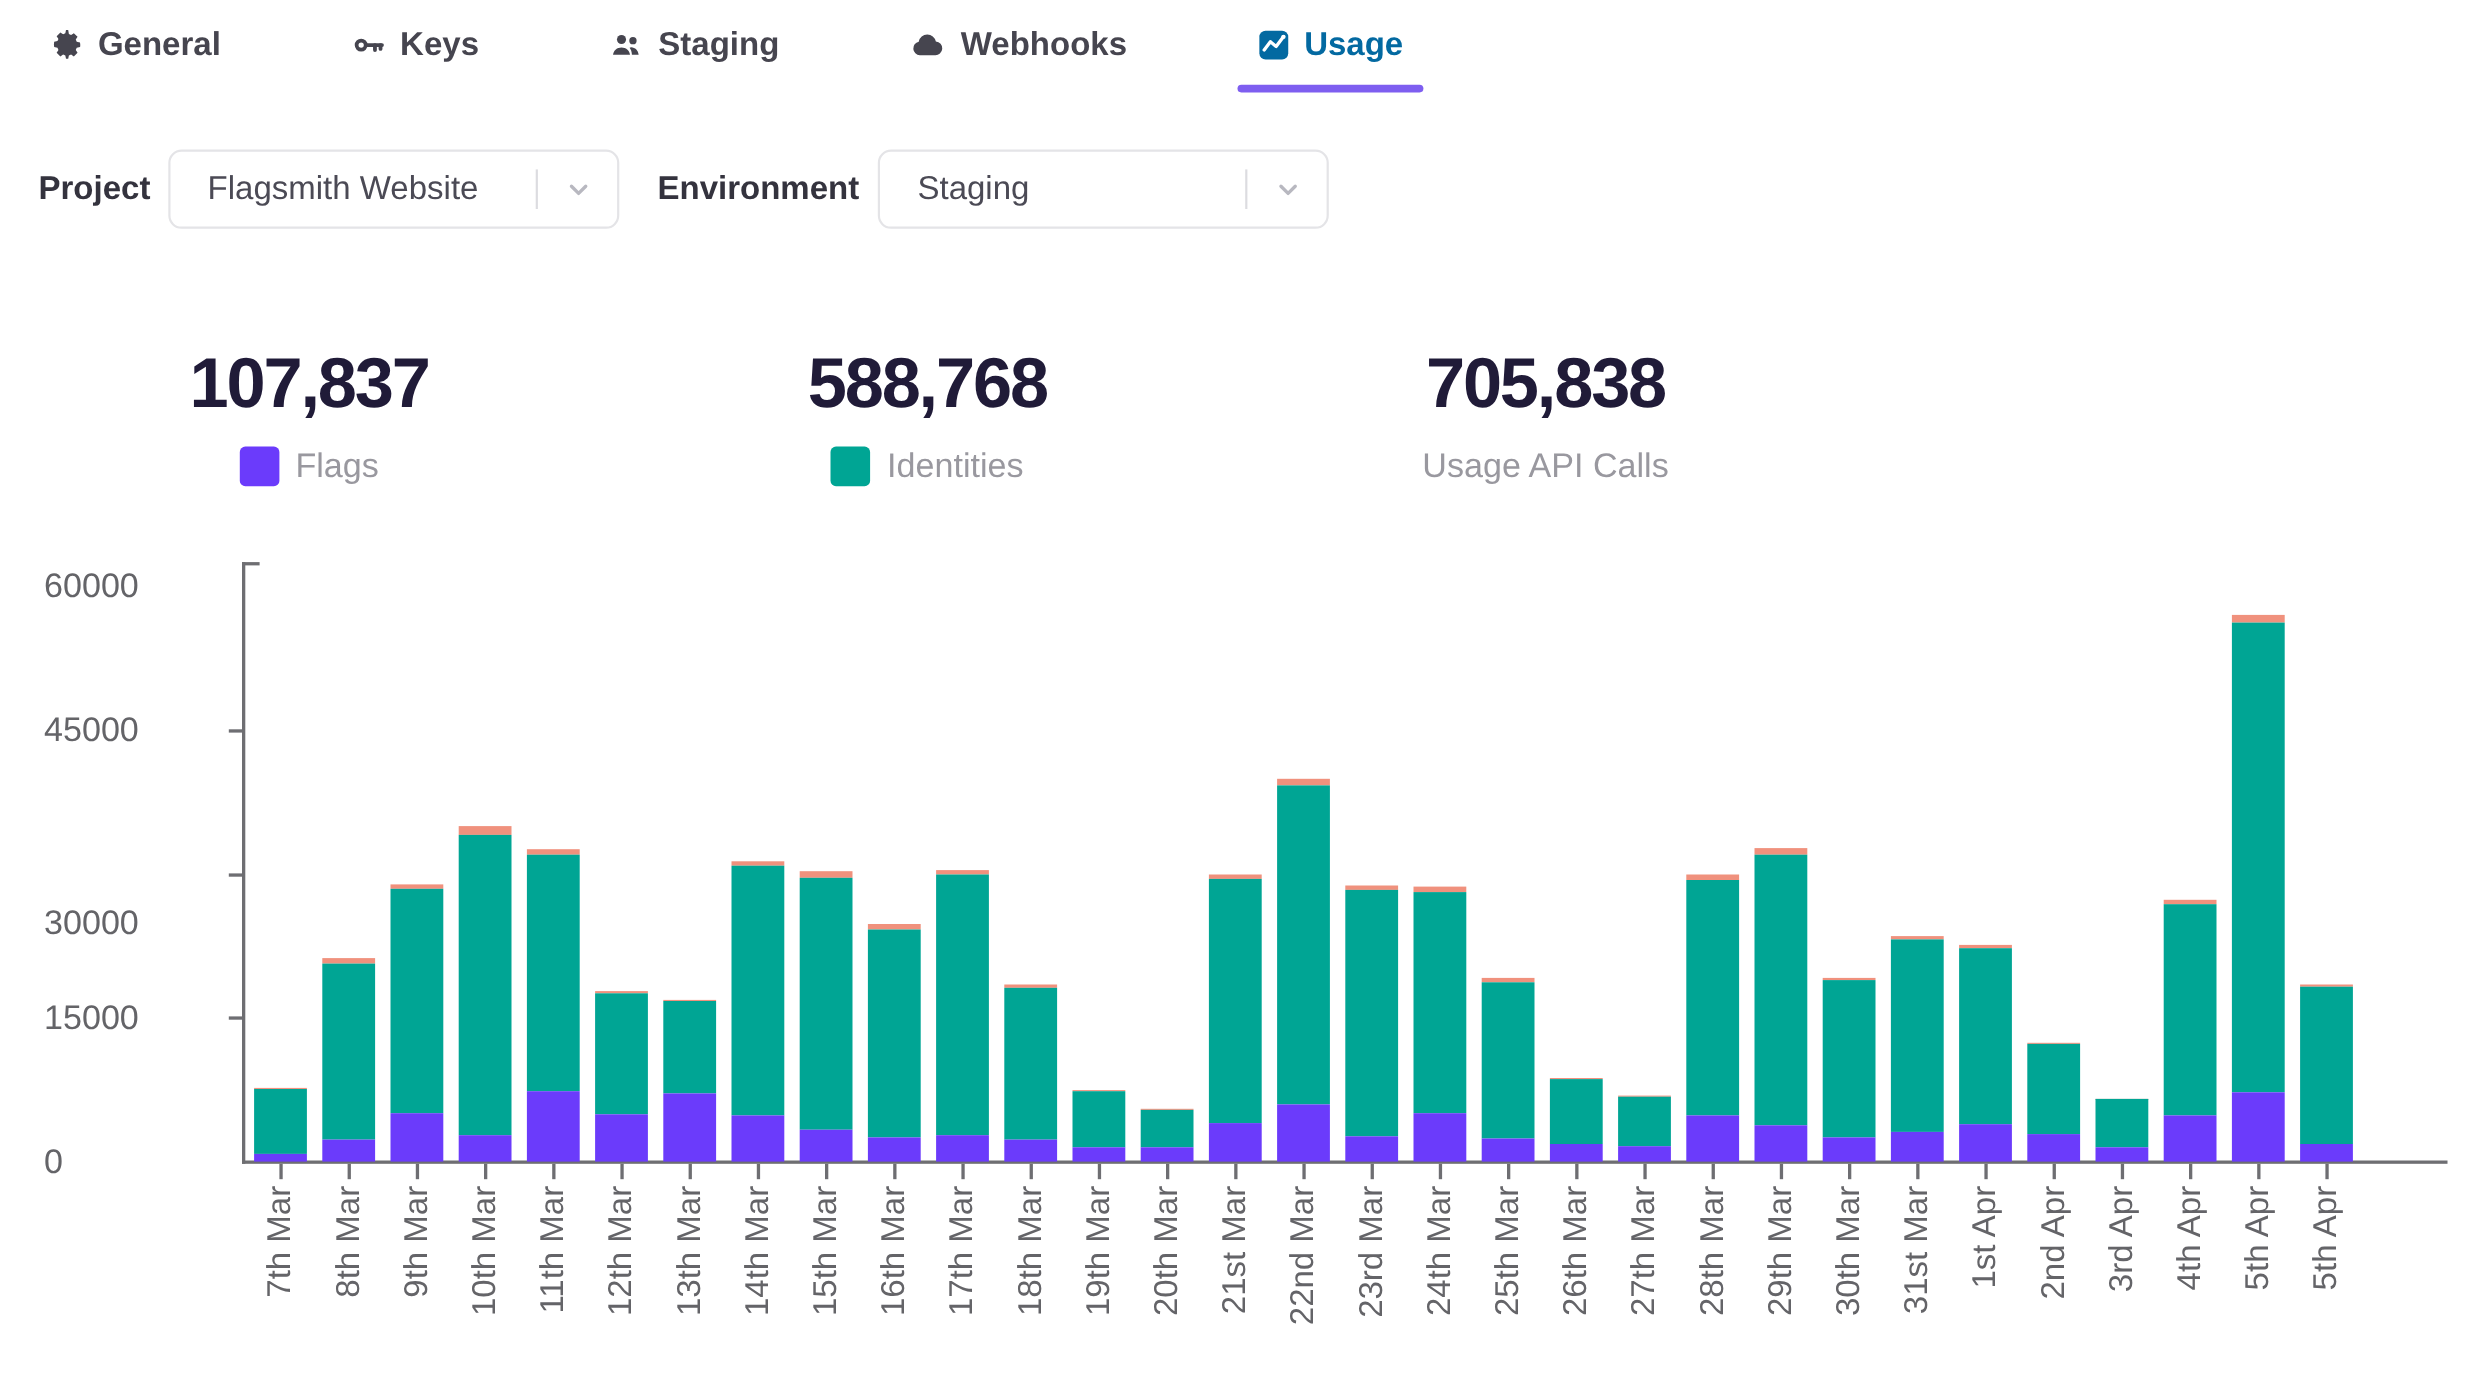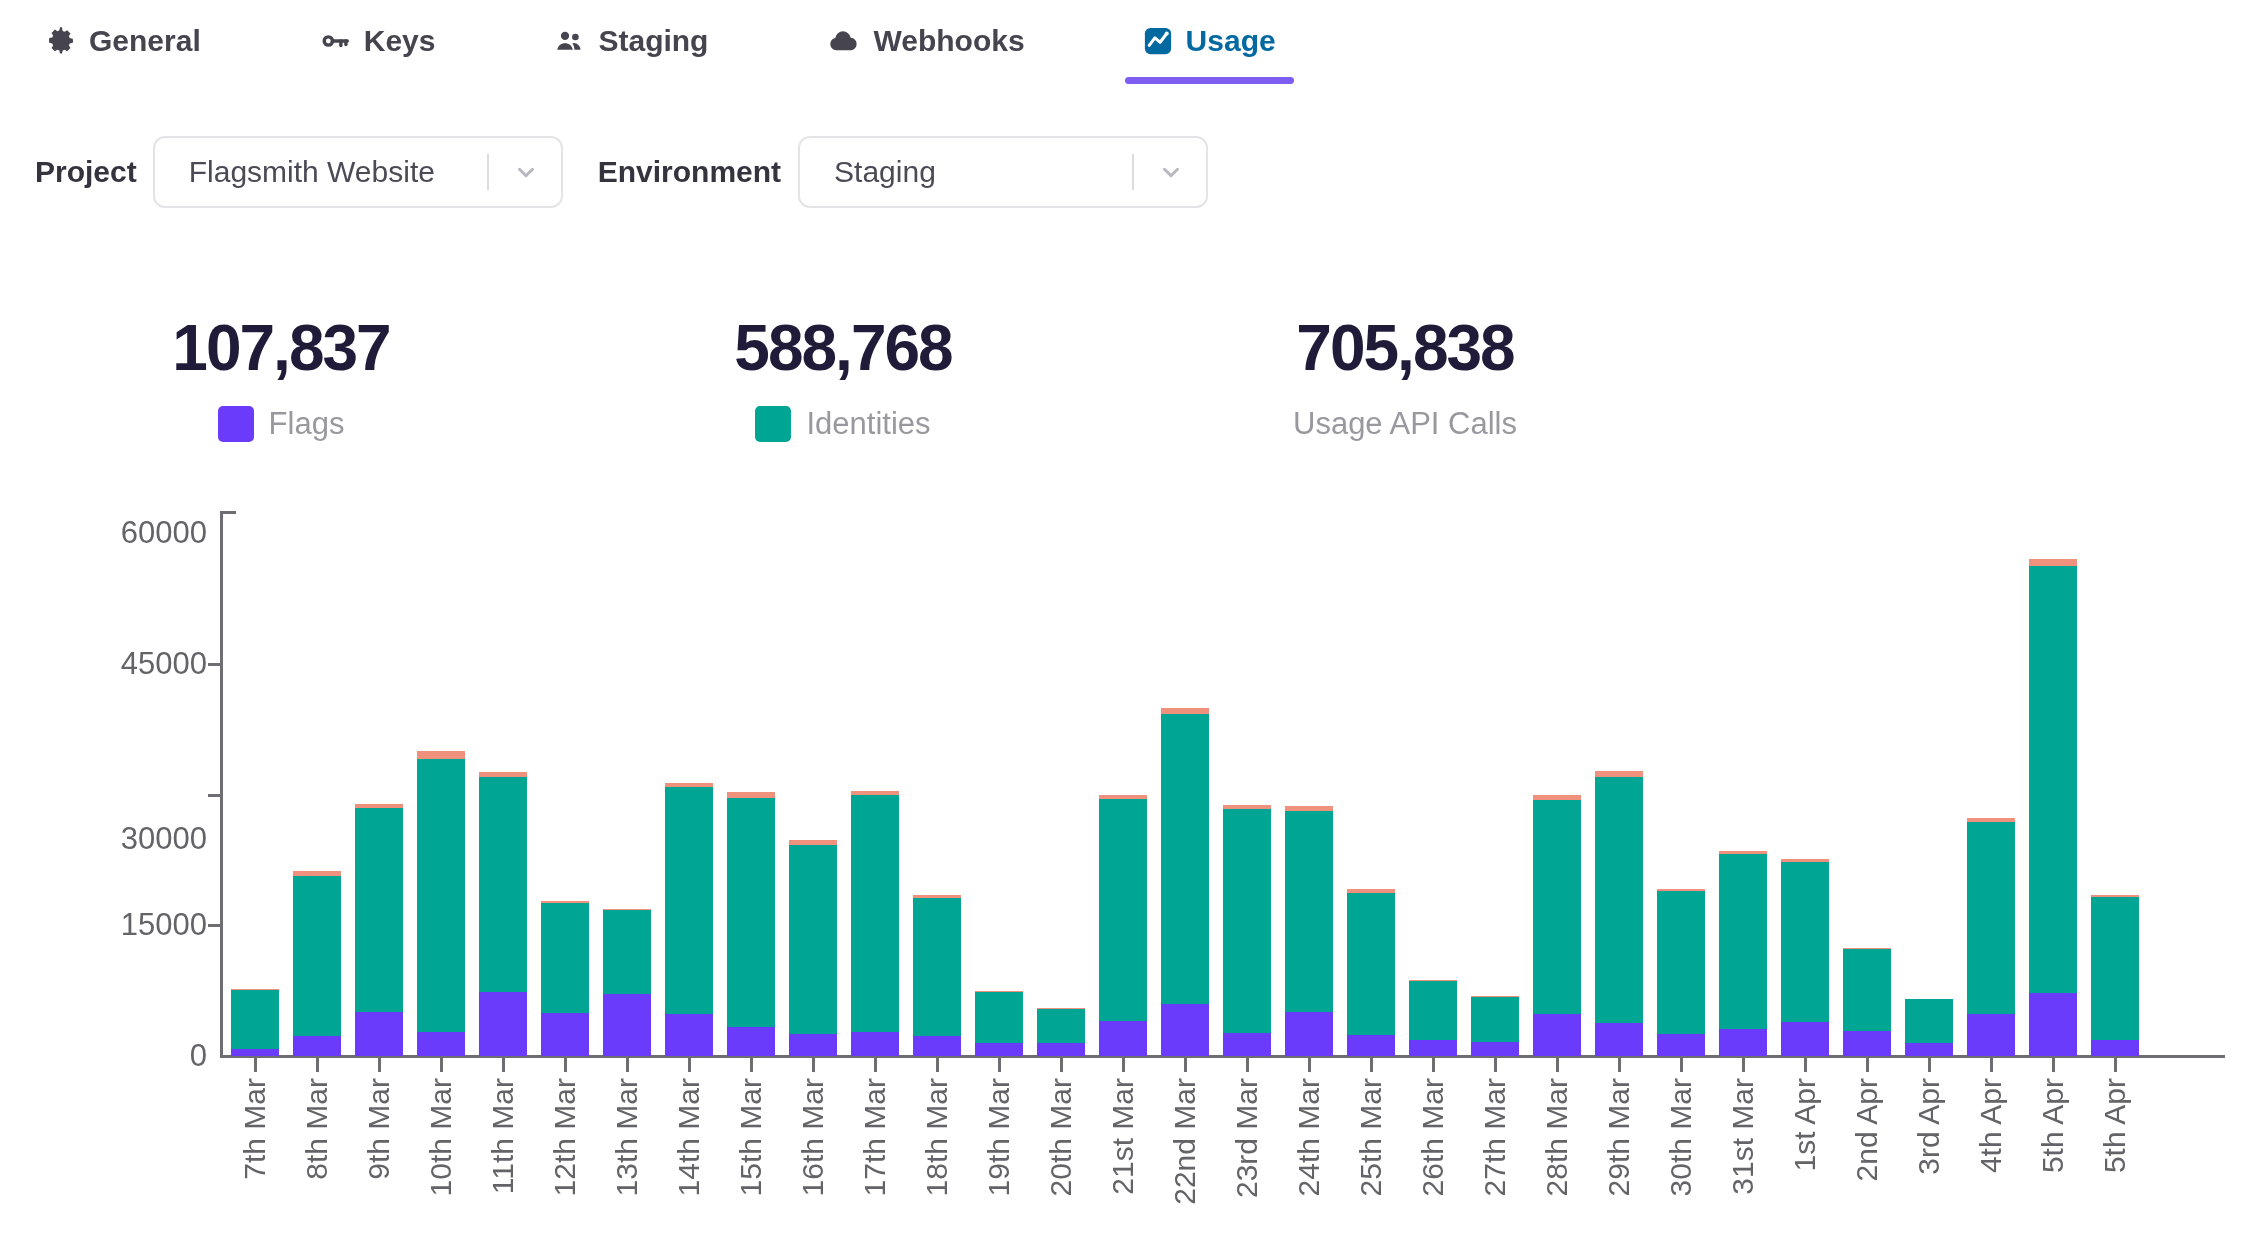--- a/index.html
+++ b/index.html
@@ -28,21 +28,21 @@
   
   .stats{position:absolute;left:0;top:316px;width:2248px;display:flex;}
   .stat{width:562px;display:flex;flex-direction:column;align-items:center;}
   .stat .num{font-size:64px;font-weight:700;color:#201b38;letter-spacing:-2px;line-height:1;}
   .stat .legend{margin-top:26px;display:flex;align-items:center;gap:15px;}
   .stat .swatch{width:36px;height:36px;border-radius:5px;}
   .stat .slabel{font-size:31px;color:#99989f;}
 
   
   .chart{position:absolute;left:0;top:533px;width:2248px;height:523px;}
-  .y-label{position:absolute;left:40px;width:167px;text-align:right;font-size:31px;color:#646468;line-height:34px;}
+  .y-label{position:absolute;left:40px;width:167px;font-size:31px;color:#646468;line-height:34px;}
   .y-tick{position:absolute;left:208px;width:13px;height:3px;background:#6e6e72;}
   .y-axis-line{position:absolute;left:220px;top:-22px;width:3px;height:547px;background:#6e6e72;}
   .y-axis-cap{position:absolute;left:220px;top:-22px;width:16px;height:3px;background:#6e6e72;}
   .x-axis-line{position:absolute;left:220px;top:522px;width:2005px;height:3px;background:#6e6e72;}
   .bars-row{position:absolute;left:231px;top:0;height:523px;display:flex;gap:14px;align-items:flex-end;}
   .bar-col{width:48px;height:523px;display:flex;flex-direction:column;justify-content:flex-end;}
   .seg{width:100%;}
   .xticks-row{position:absolute;left:231px;top:525px;display:flex;gap:14px;}
   .xtick-cell{width:48px;display:flex;justify-content:center;}
   .xtick{width:3px;height:14px;background:#6e6e72;}

